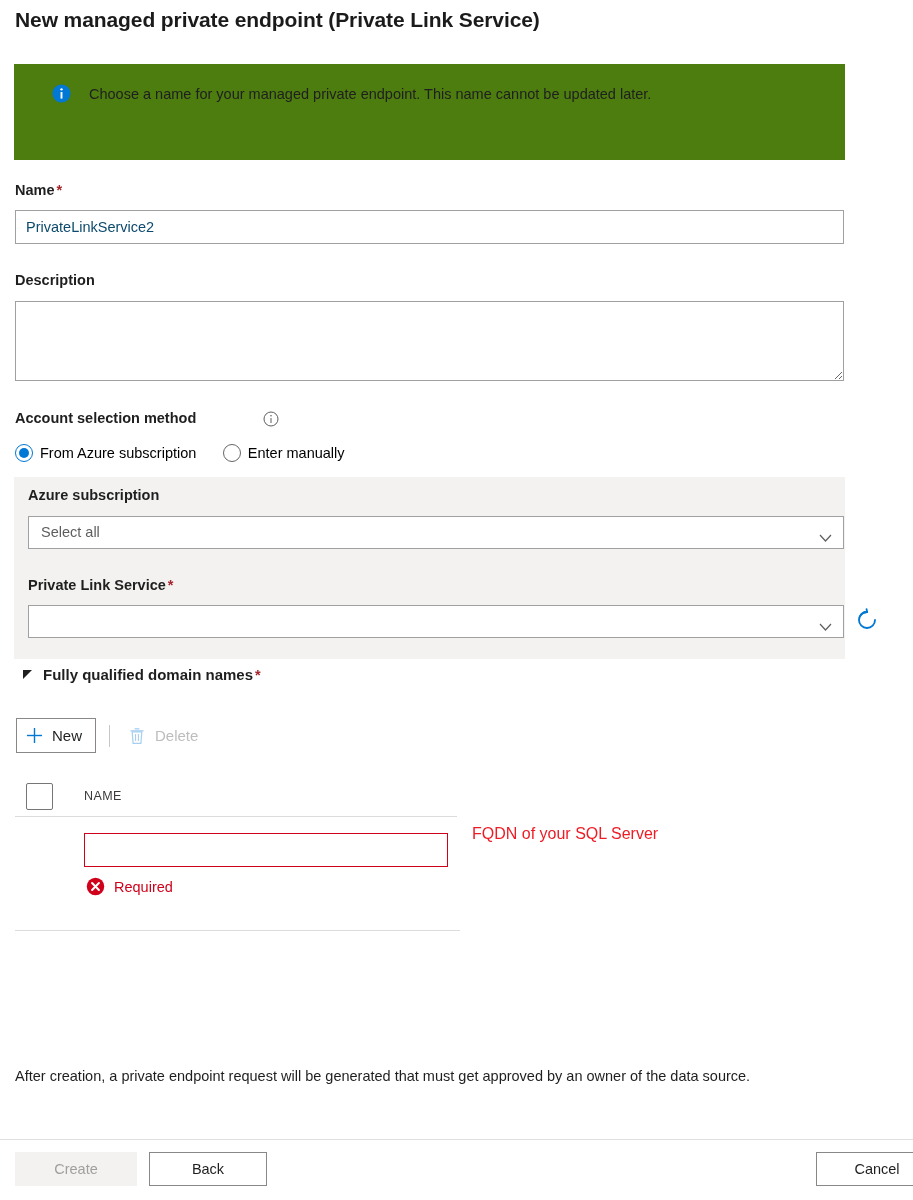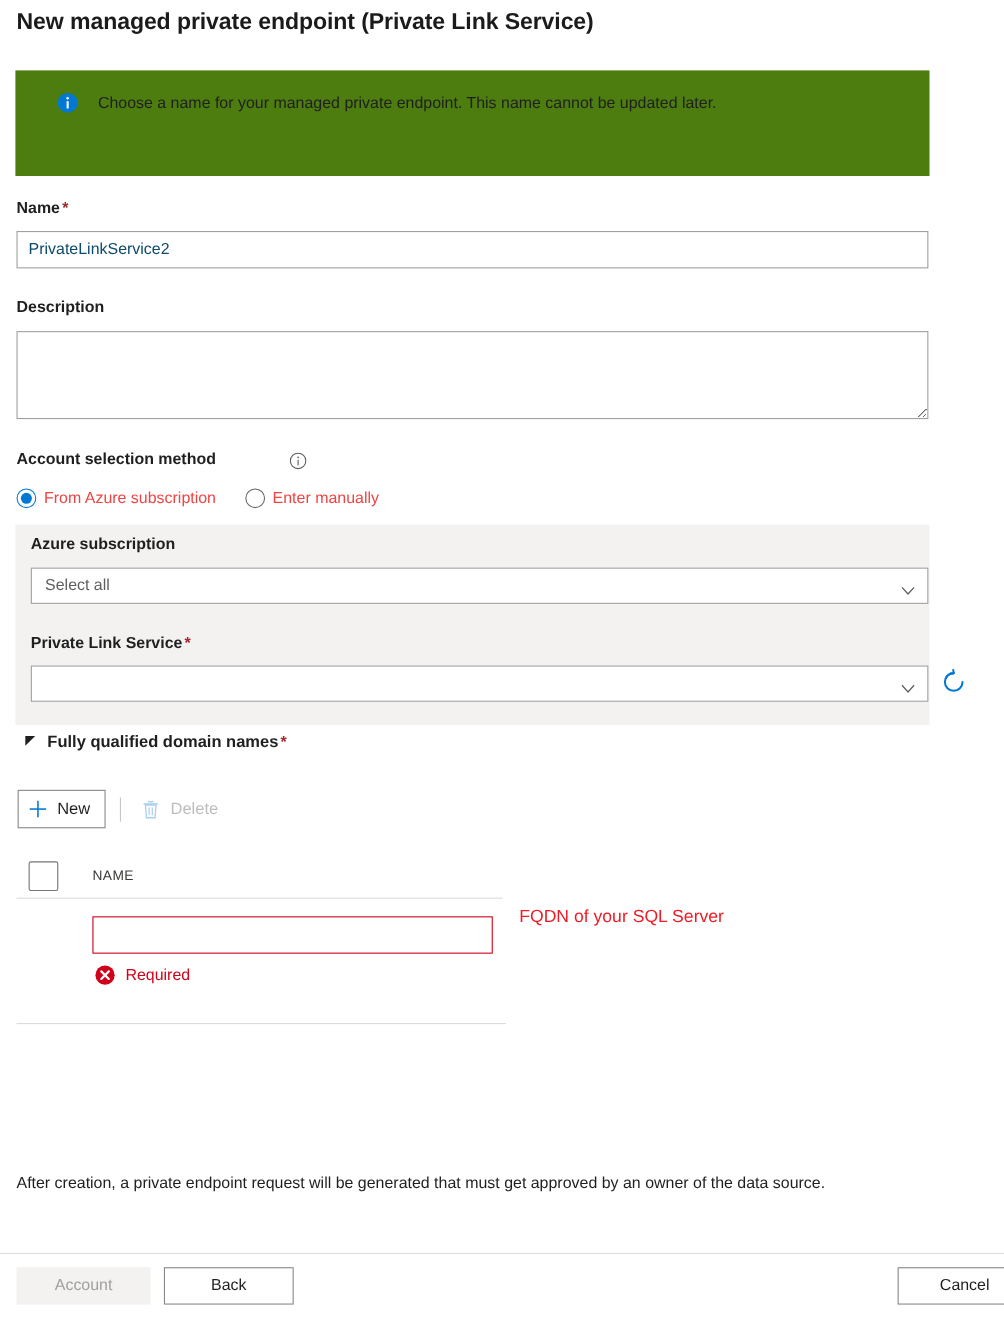--- a/index.html
+++ b/index.html
@@ -167,21 +167,21 @@
     left: 3px;
     top: 3px;
     width: 10px;
     height: 10px;
     border-radius: 50%;
     background: #0078d4;
   }
   .radio-text {
     margin-left: 7px;
     font-size: 14.5px;
-    color: #ef4444;
+    color: #000000;
     white-space: nowrap;
   }
 
   
   .sub-panel {
     position: absolute;
     left: 14px;
     top: 477px;
     width: 831px;
     height: 182px;
@@ -586,17 +586,17 @@
     <span class="err-text">Required</span>
   </div>
 
   <div class="tbl-row-rule"></div>
 
   <div class="callout-note">FQDN of your SQL Server</div>
 
   <div class="footer-note">After creation, a private endpoint request will be generated that must get approved by an owner of the data source.</div>
   <div class="footer-rule"></div>
 
-  <button class="btn btn-create">Account</button>
+  <button class="btn btn-create">Create</button>
   <button class="btn btn-back">Back</button>
   <button class="btn btn-cancel">Cancel</button>
 
 </div>
 
 </body></html>

